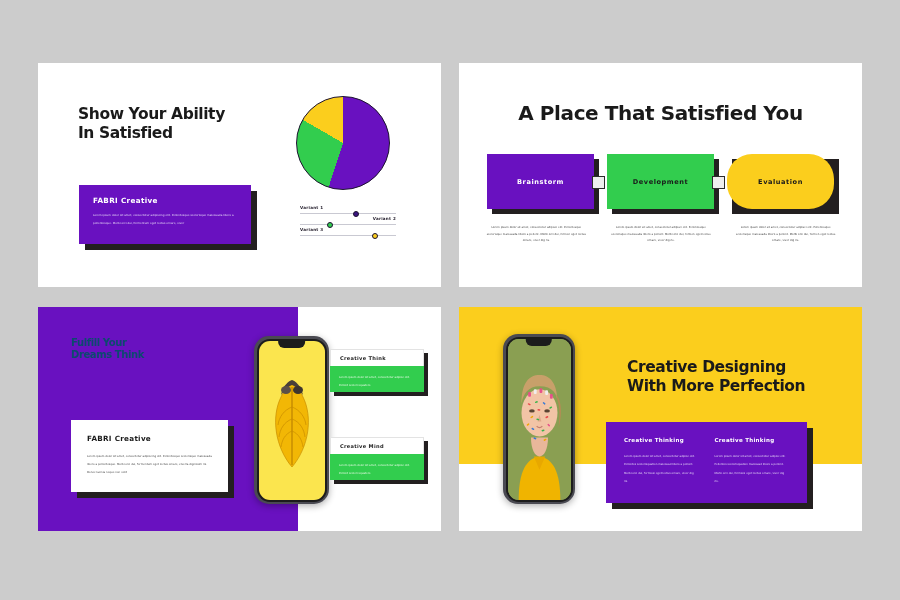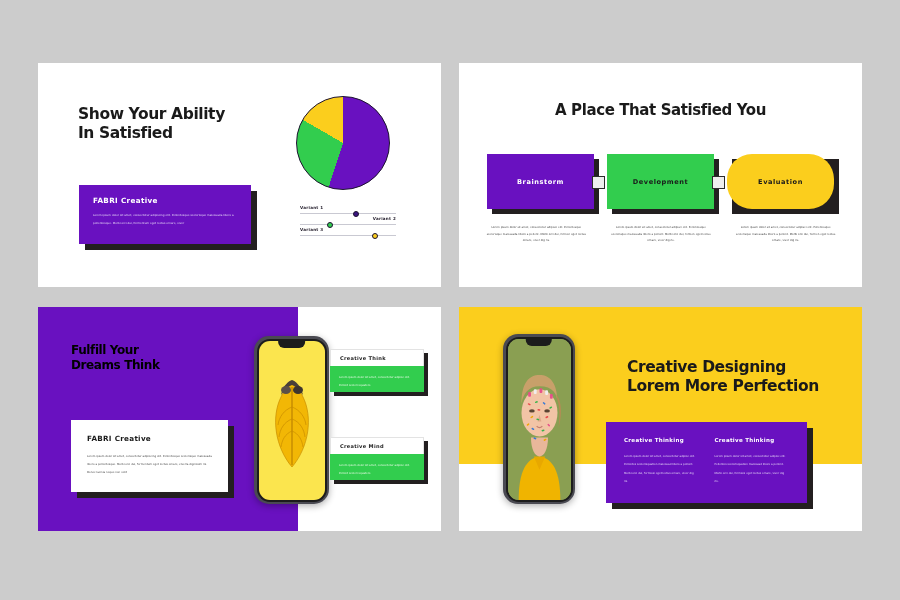--- a/index.html
+++ b/index.html
@@ -90,21 +90,21 @@
   }
   .slider-dot {
     position:absolute; top:-2.5px;
     width:6px; height:6px; border-radius:50%;
     border:1.2px solid #1d1330;
   }
 
   
   .s2-title {
     position:absolute; left:0; right:0; top:38px;
-    text-align:center; font-size:15px;
+    text-align:center; font-size:20px;
   }
   .s2-flow { position:absolute; left:28px; top:91px; width:348px; height:58px; }
   .flow-box { position:absolute; top:0; width:107px; height:55px; }
   .flow-box .shadow {
     position:absolute; left:5px; top:5px; width:107px; height:55px;
     background:#231f20;
   }
   .flow-box .face {
     position:absolute; left:0; top:0; width:107px; height:55px;
     display:flex; align-items:center; justify-content:center;
@@ -123,23 +123,23 @@
     column-gap:22px;
     text-align:center;
   }
 
   
   .s3-bg-purple {
     position:absolute; left:0; top:0; width:260px; height:100%;
     background:#6911c0;
   }
   .s3-title {
-    position:absolute; left:33px; top:36px;
+    position:absolute; left:33px; top:30px;
     width:200px;
-    font-size:12px; color:#000000;
+    font-size:10px; color:#0c4a6e;
   }
   .s3-card-shadow {
     position:absolute; left:39px; top:119px;
     width:157px; height:72px; background:#231f20;
   }
   .s3-card {
     position:absolute; left:33px; top:113px;
     width:157px; height:72px; background:#ffffff;
     padding:14px 16px 0 16px;
   }
@@ -361,21 +361,21 @@
         <p>Lorem ipsum dolor sit amet, consectetur adipisc elit. Pellent sceleri squatero</p>
       </div>
     </div>
   </div>
 
   <div class="slide">
     <div class="s4-bg-yellow"></div>
 
     <div class="heading s4-title">
       <div>Creative Designing</div>
-      <div>Lorem More Perfection</div>
+      <div>With More Perfection</div>
     </div>
 
     <div class="s4-card-shadow"></div>
     <div class="s4-card">
       <div>
         <div class="s4-col-title">Creative Thinking</div>
         <div class="s4-col-body">Lorem ipsum dolor sit amet, consectetur adipisc elit. Pellentes scelerisquation malesuad libero a pellent. Morbi orci dui, fermiosi eget lectus ornare, viver dig ris.</div>
       </div>
       <div>
         <div class="s4-col-title">Creative Thinking</div>

